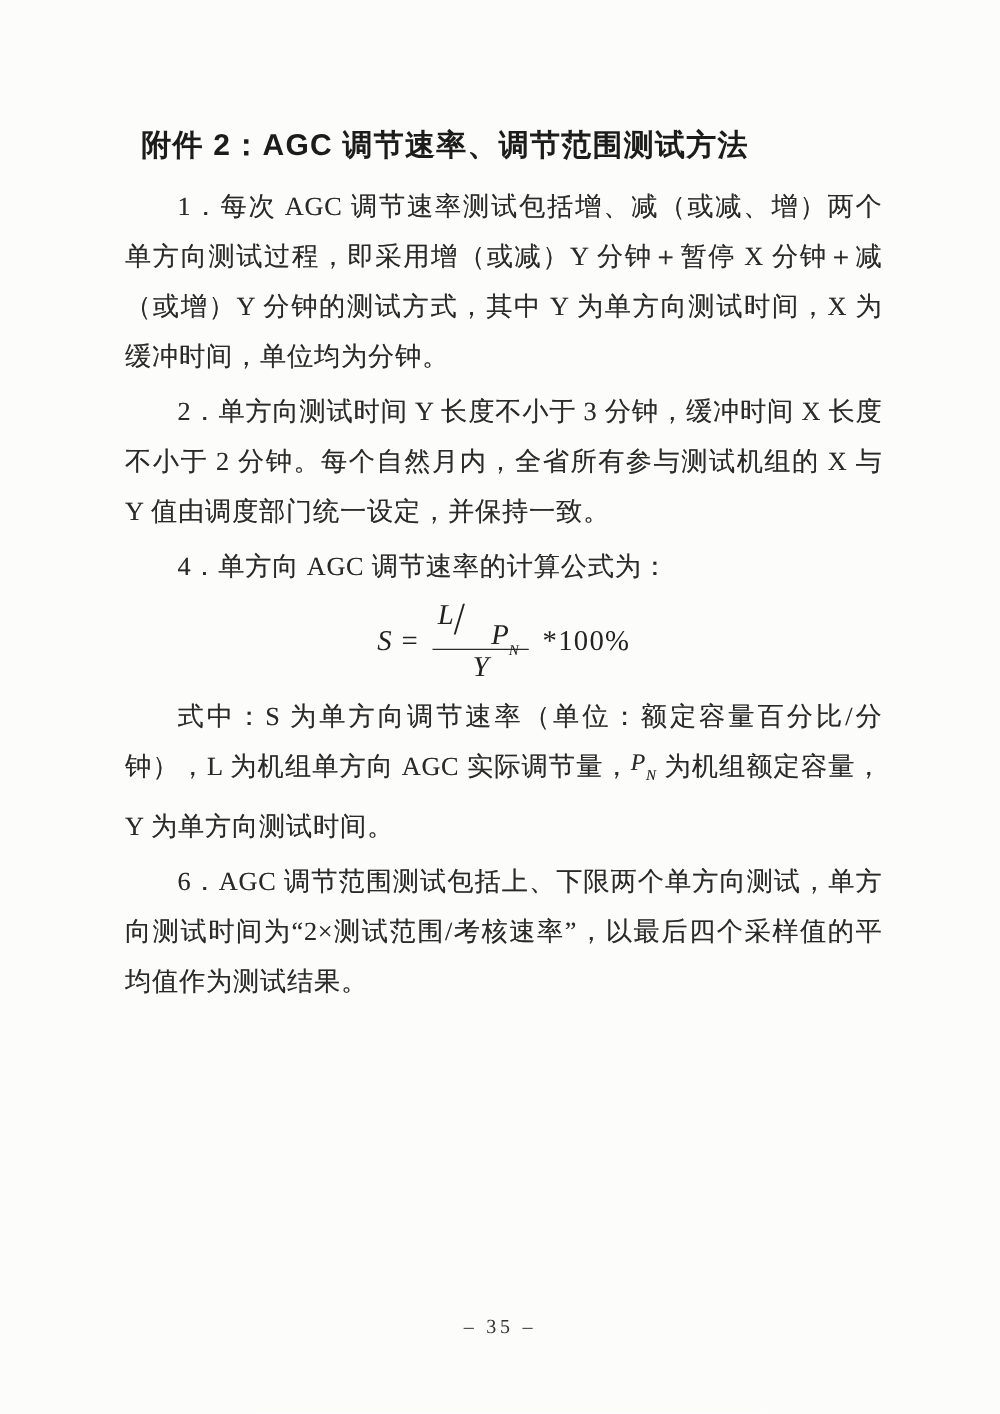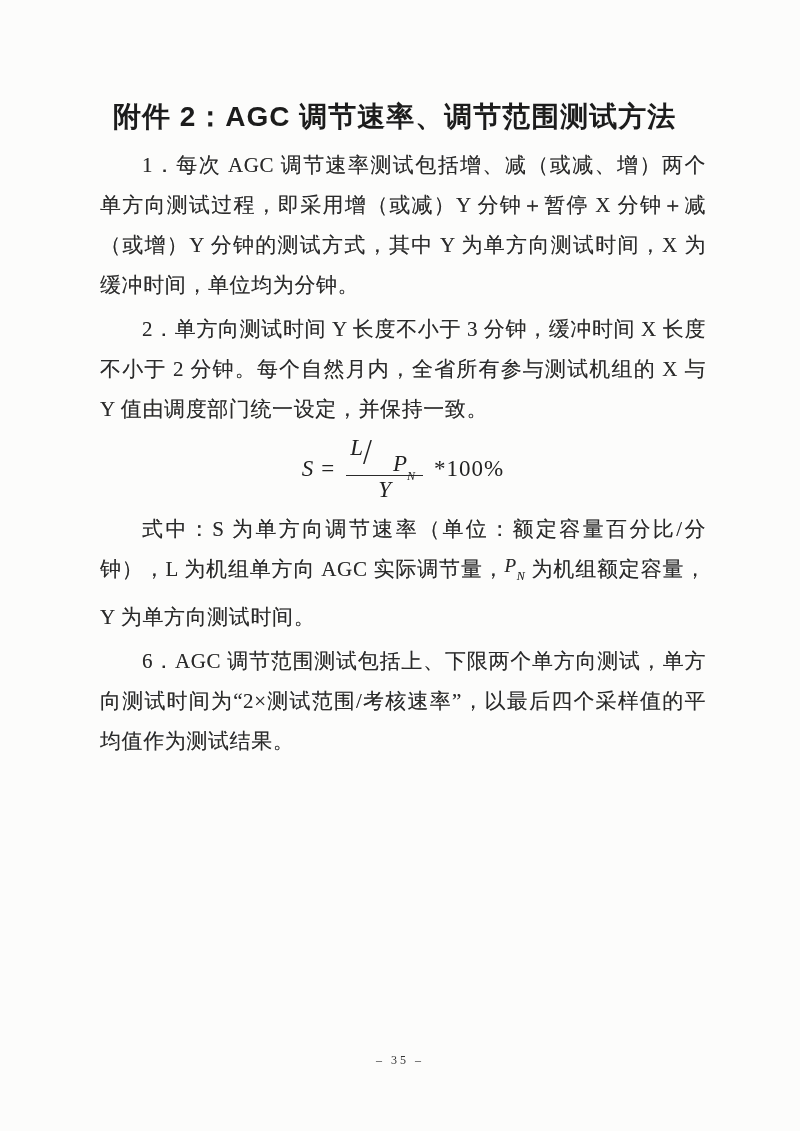--- a/index.html
+++ b/index.html
@@ -16,21 +16,21 @@
     color: #2a2a2a;
   }
   .content {
     position: absolute;
     left: 100px; top: 101px;
     width: 606px;
   }
   .doc-title {
     font-family: "Liberation Sans", "DejaVu Sans", sans-serif;
     font-weight: 700;
-    font-size: 28px;
+    font-size: 24px;
     line-height: 32px;
     color: #1c1c1c;
     margin: 0 0 12px 13px;
     letter-spacing: 1px;
     white-space: nowrap;
   }
   .body-p {
     font-size: 21px;
     line-height: 40px;
     letter-spacing: 0.6px;
@@ -79,35 +79,36 @@
   .frac-den { padding-top: 1px; font-style: italic; }
   .f-mult { margin-left: 7px; font-style: normal; letter-spacing: 1px; }
   
   .pn-inline { font-style: italic; position: relative; top: -4px; font-size: 19px; }
   
   .page-footer {
     position: absolute;
     top: 1053px; left: 0;
     width: 100%;
     text-align: center;
-    font-size: 12px;
+    font-size: 16px;
     letter-spacing: 3px;
     color: #333;
   }
 </style>
 </head>
 <body>
 
 <div class="page">
   <div class="content">
 
     <h1 class="doc-title">附件 2：AGC 调节速率、调节范围测试方法</h1>
 
     <p class="body-p">1．每次 AGC 调节速率测试包括增、减（或减、增）两个单方向测试过程，即采用增（或减）Y 分钟＋暂停 X 分钟＋减（或增）Y 分钟的测试方式，其中 Y 为单方向测试时间，X 为缓冲时间，单位均为分钟。</p>
     <p class="body-p">2．单方向测试时间 Y 长度不小于 3 分钟，缓冲时间 X 长度不小于 2 分钟。每个自然月内，全省所有参与测试机组的 X 与 Y 值由调度部门统一设定，并保持一致。</p>
+    <p class="body-p">4．单方向 AGC 调节速率的计算公式为：</p>
 
     <div class="formula-block">
       <span class="f-var">S</span>
       <span class="f-eq">=</span>
       <span class="frac">
         <span class="frac-num">
           <span class="num-main">L</span><span class="num-slash">/</span><span class="num-sub-group"><span>P</span><sub>N</sub></span>
         </span>
         <span class="frac-den">Y</span>
       </span>

